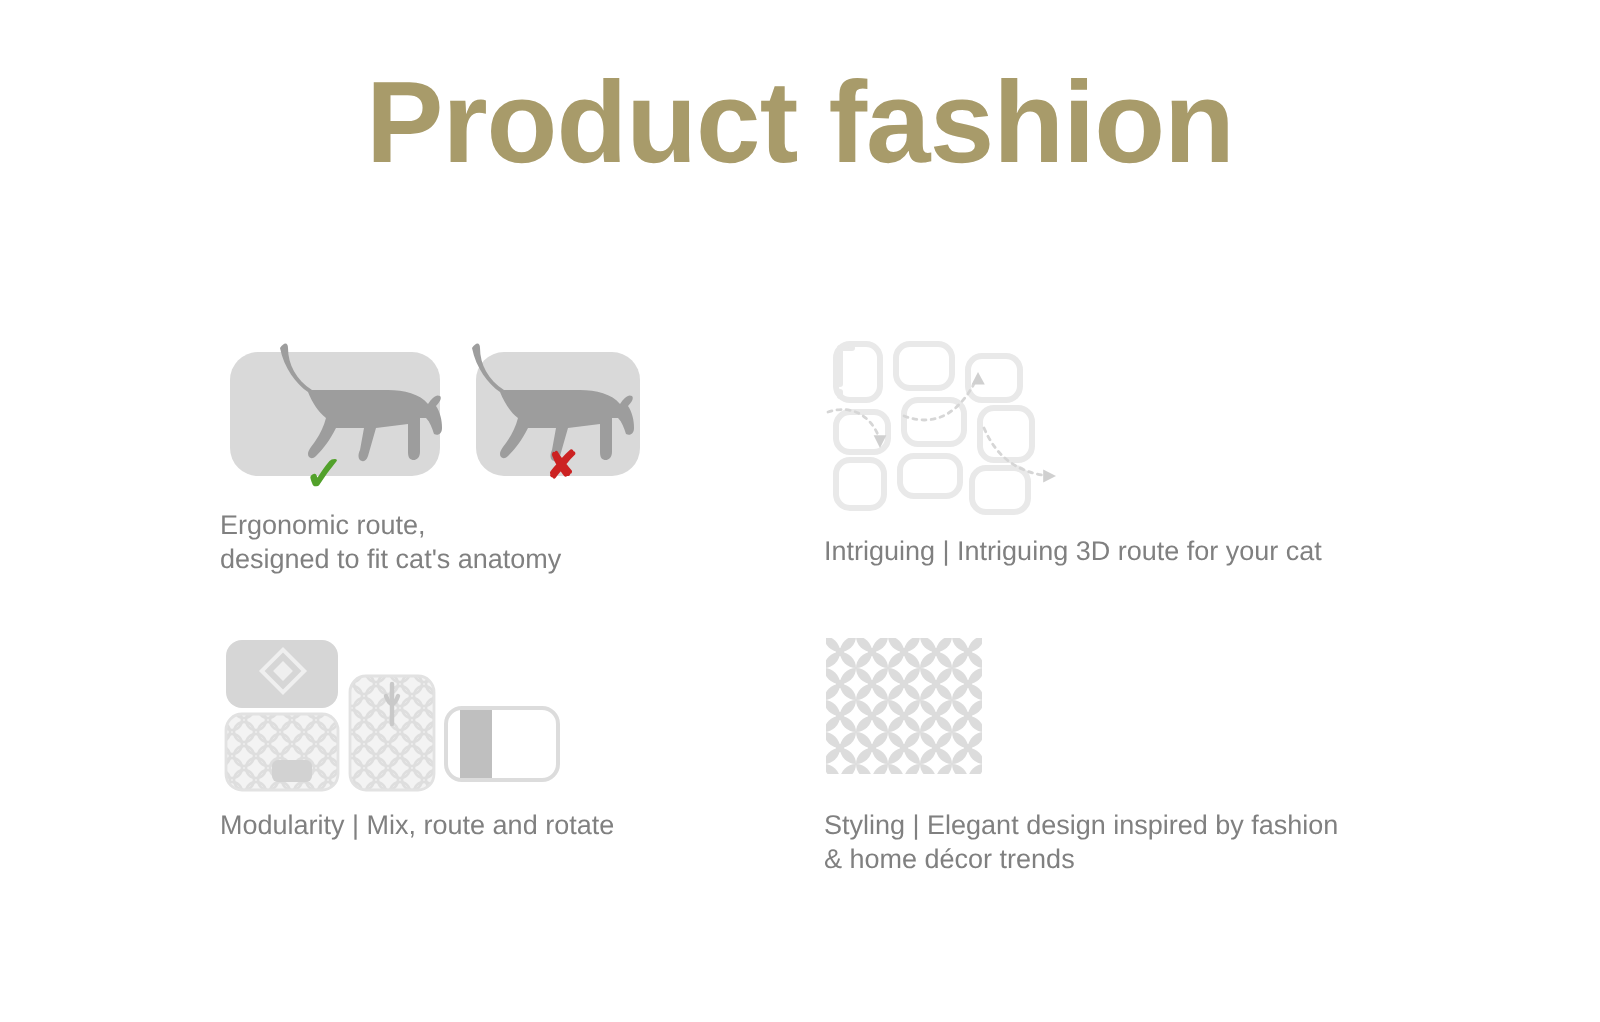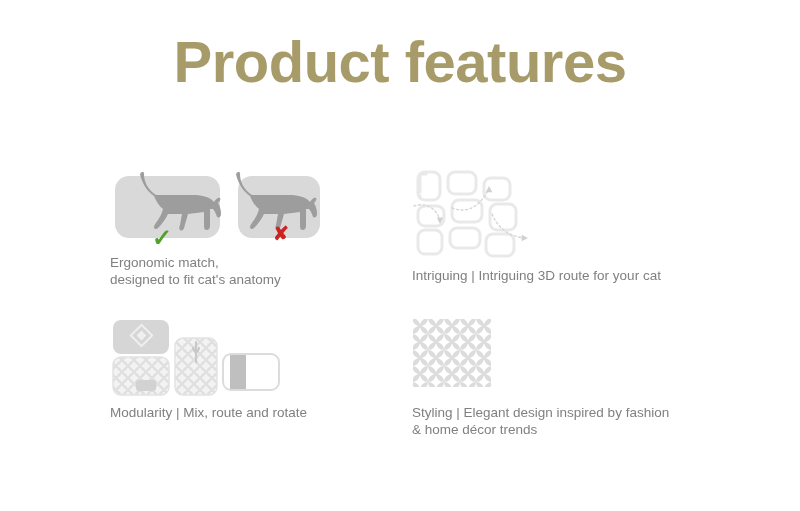--- a/index.html
+++ b/index.html
@@ -83,21 +83,21 @@
   #icon-modularity { width: 175px; height: 78px; }
   #caption-modularity { position: absolute; left: 0; top: 86px; width: 260px; }
 
   
   #icon-styling { width: 82px; height: 70px; }
   #caption-styling { position: absolute; left: 0; top: 86px; width: 300px; }
 </style>
 </head>
 <body>
 
-<div id="slide-title">Product features</div>
+<div id="slide-title">Product fashion</div>
 
 <div class="feature" id="feature-ergonomic">
 
   <div class="icon-area" id="icon-ergonomic">
 
     <div class="pad" id="pad-wide"></div>
     <div class="pad" id="pad-narrow"></div>
 
     <svg class="cat-svg" id="cat-good" width="92" height="80" viewBox="0 0 92 80">
       <path fill="#9d9d9d" d="M8 6 C10 3 12 3 12 6 C12 14 16 22 24 27 L62 27
@@ -116,21 +116,21 @@
         L78 41 L78 58 C78 61 76 62 75 62 C73 62 72 61 72 58 L72 44
         L56 46 L52 60 C51 63 49 63 48 62 C47 61 47 59 48 57 L50 46
         L36 46 C33 52 30 56 26 60 C24 62 22 61 22 59 C22 57 24 55 26 52
         C28 49 30 45 31 41 C27 38 24 33 22 28 C16 24 10 16 8 6 Z"></path>
     </svg>
 
     <span id="check-mark">✓</span>
     <span id="cross-mark">✘</span>
   </div>
 
-  <div class="feature-caption" id="caption-ergonomic">Ergonomic match,
+  <div class="feature-caption" id="caption-ergonomic">Ergonomic route,
 designed to fit cat's anatomy</div>
 </div>
 
 <div class="feature" id="feature-navigation">
 
   <div class="icon-area" id="icon-navigation">
     <svg width="130" height="92" viewBox="0 0 130 92">
       <g fill="none" stroke="#e9e9e9" stroke-width="3" stroke-linecap="round">
 
         <path d="M8 6 h6 M8 6 v18 M8 30 v-2"></path>

